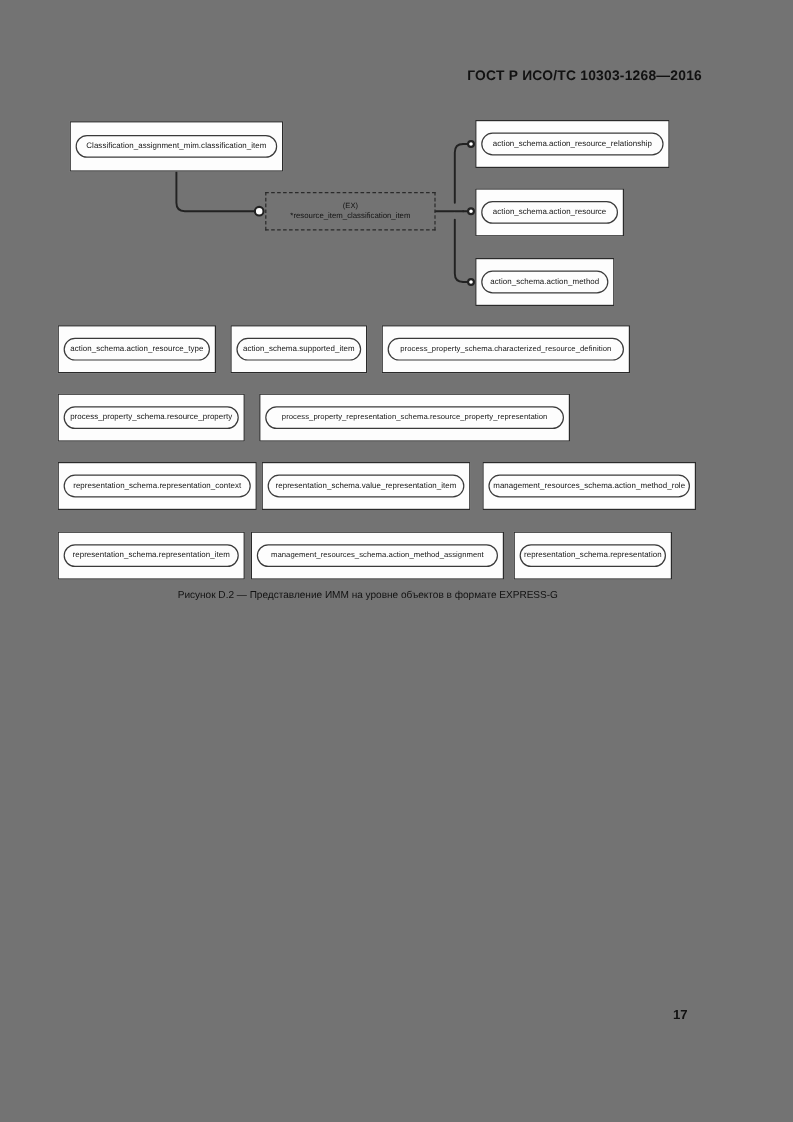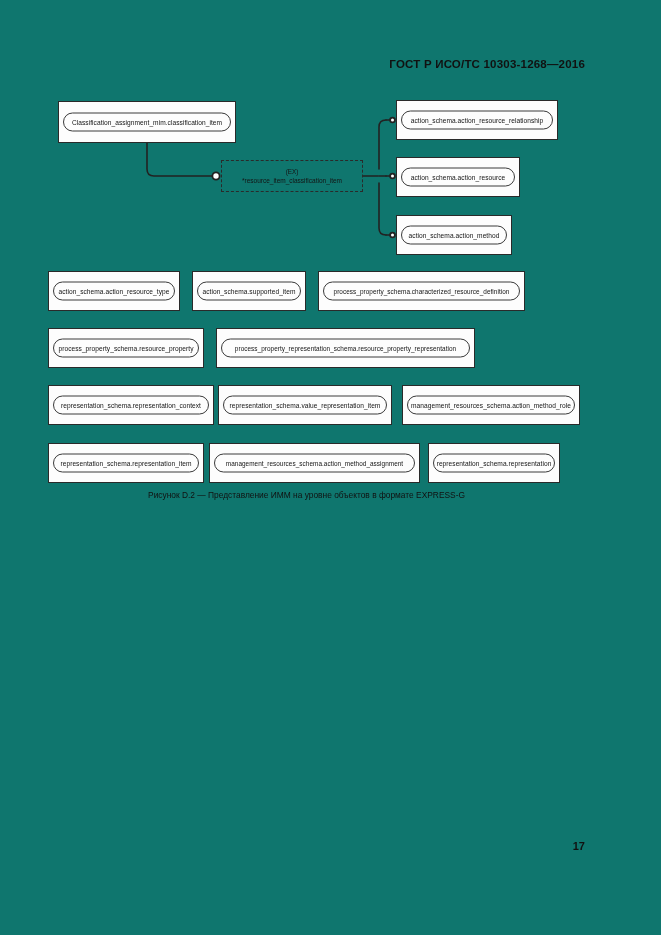--- a/index.html
+++ b/index.html
@@ -11,35 +11,35 @@
     width: 661px;
     height: 935px;
     position: relative;
     font-family: "Liberation Sans", sans-serif;
     color: #1a1a1a;
     overflow: hidden;
   }
   .page {
     position: absolute;
     inset: 0;
-    background: #0f766e;
+    background: #737373;
   }
   .doc-header {
     position: absolute;
     top: 58px;
     right: 76px;
     font-size: 11.5px;
     font-weight: bold;
     letter-spacing: 0.2px;
     color: #111;
     white-space: nowrap;
   }
   .page-number {
     position: absolute;
-    right: 76px;
+    right: 88px;
     top: 840px;
     font-size: 11px;
     font-weight: bold;
     color: #111;
   }
   .figure-area {
     position: absolute;
     left: 0;
     top: 0;
     width: 661px;

